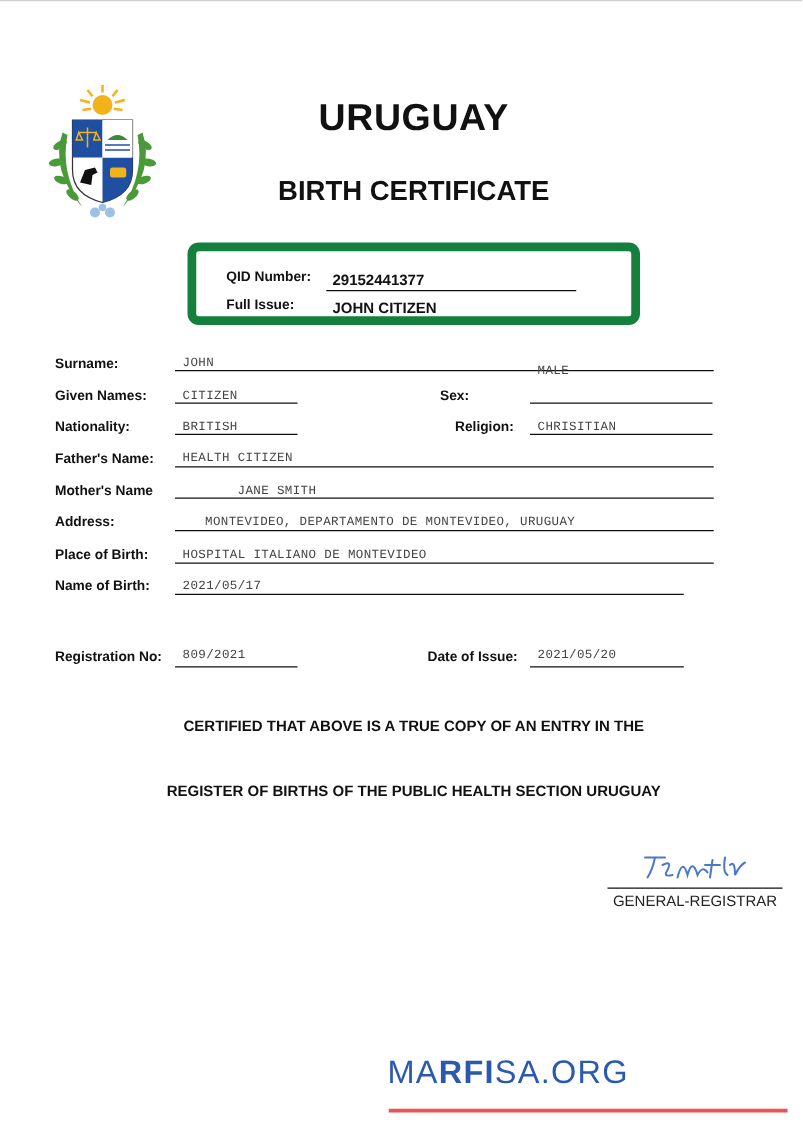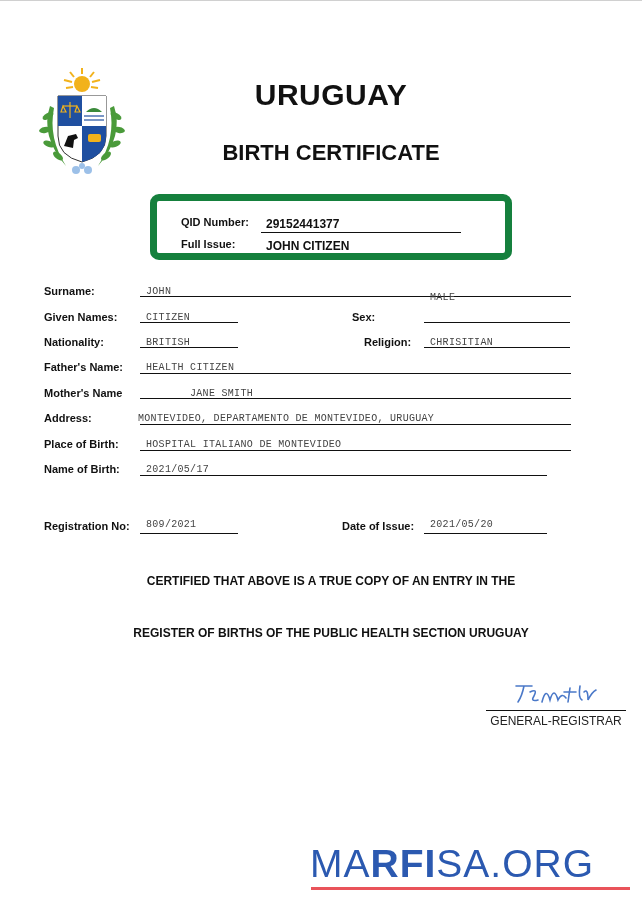--- a/index.html
+++ b/index.html
@@ -12,21 +12,21 @@
   .idlabel { position:absolute; font-weight:bold; font-size:11px; }
   .idval { position:absolute; font-family:Liberation Sans, sans-serif; font-weight:bold; font-size:12px; }
   .idline { position:absolute; height:1px; background:#111; }
   .lbl { position:absolute; font-weight:bold; font-size:11px; }
   .val { position:absolute; font-family:"Liberation Mono", monospace; font-size:10px; color:#444; letter-spacing:0.3px; }
   .uline { position:absolute; height:1px; background:#111; }
   .cert { position:absolute; left:0; width:662px; text-align:center; font-weight:bold; font-size:12px; }
   .sig { position:absolute; left:510px; top:678px; width:90px; height:30px; }
   .sigline { position:absolute; left:486px; top:710px; width:140px; height:1px; background:#111; }
   .sigtitle { position:absolute; left:486px; width:140px; top:714px; text-align:center; font-size:12px; color:#222; }
-  .brand { position:absolute; left:310px; top:842px; font-size:39px; color:#2b59b0; letter-spacing:1px; }
+  .brand { position:absolute; left:310px; top:842px; font-size:26px; color:#2b59b0; letter-spacing:1px; }
   .brand .b { font-weight:bold; }
   .brandline { position:absolute; left:311px; top:887px; width:319px; height:3px; background:#e9535a; }
 </style>
 </head>
 <body>
 
 <div class="topline"></div>
 
 <svg class="crest" viewBox="0 0 92 112">
   <g fill="#f2b21b">
@@ -108,21 +108,21 @@
 
 <div class="lbl" style="left:44px;top:361px;">Father's Name:</div>
 <div class="val" style="left:146px;top:362px;">HEALTH CITIZEN</div>
 <div class="uline" style="left:140px;top:373px;width:431px;"></div>
 
 <div class="lbl" style="left:44px;top:387px;">Mother's Name</div>
 <div class="val" style="left:146px;top:388px;margin-left:44px;">JANE SMITH</div>
 <div class="uline" style="left:140px;top:398px;width:431px;"></div>
 
 <div class="lbl" style="left:44px;top:412px;text-align:right;">Address:</div>
-<div class="val" style="left:138px;top:413px;">MONTEVIDEO, DEPARTAMENTO DE MONTEVIDEO, URUGUAY</div>
+<div class="val" style="left:164px;top:413px;">MONTEVIDEO, DEPARTAMENTO DE MONTEVIDEO, URUGUAY</div>
 <div class="uline" style="left:140px;top:424px;width:431px;"></div>
 
 <div class="lbl" style="left:44px;top:438px;">Place of Birth:</div>
 <div class="val" style="left:146px;top:439px;">HOSPITAL ITALIANO DE MONTEVIDEO</div>
 <div class="uline" style="left:140px;top:450px;width:431px;"></div>
 
 <div class="lbl" style="left:44px;top:463px;">Name of  Birth:</div>
 <div class="val" style="left:146px;top:464px;">2021/05/17</div>
 <div class="uline" style="left:140px;top:475px;width:407px;"></div>
 

